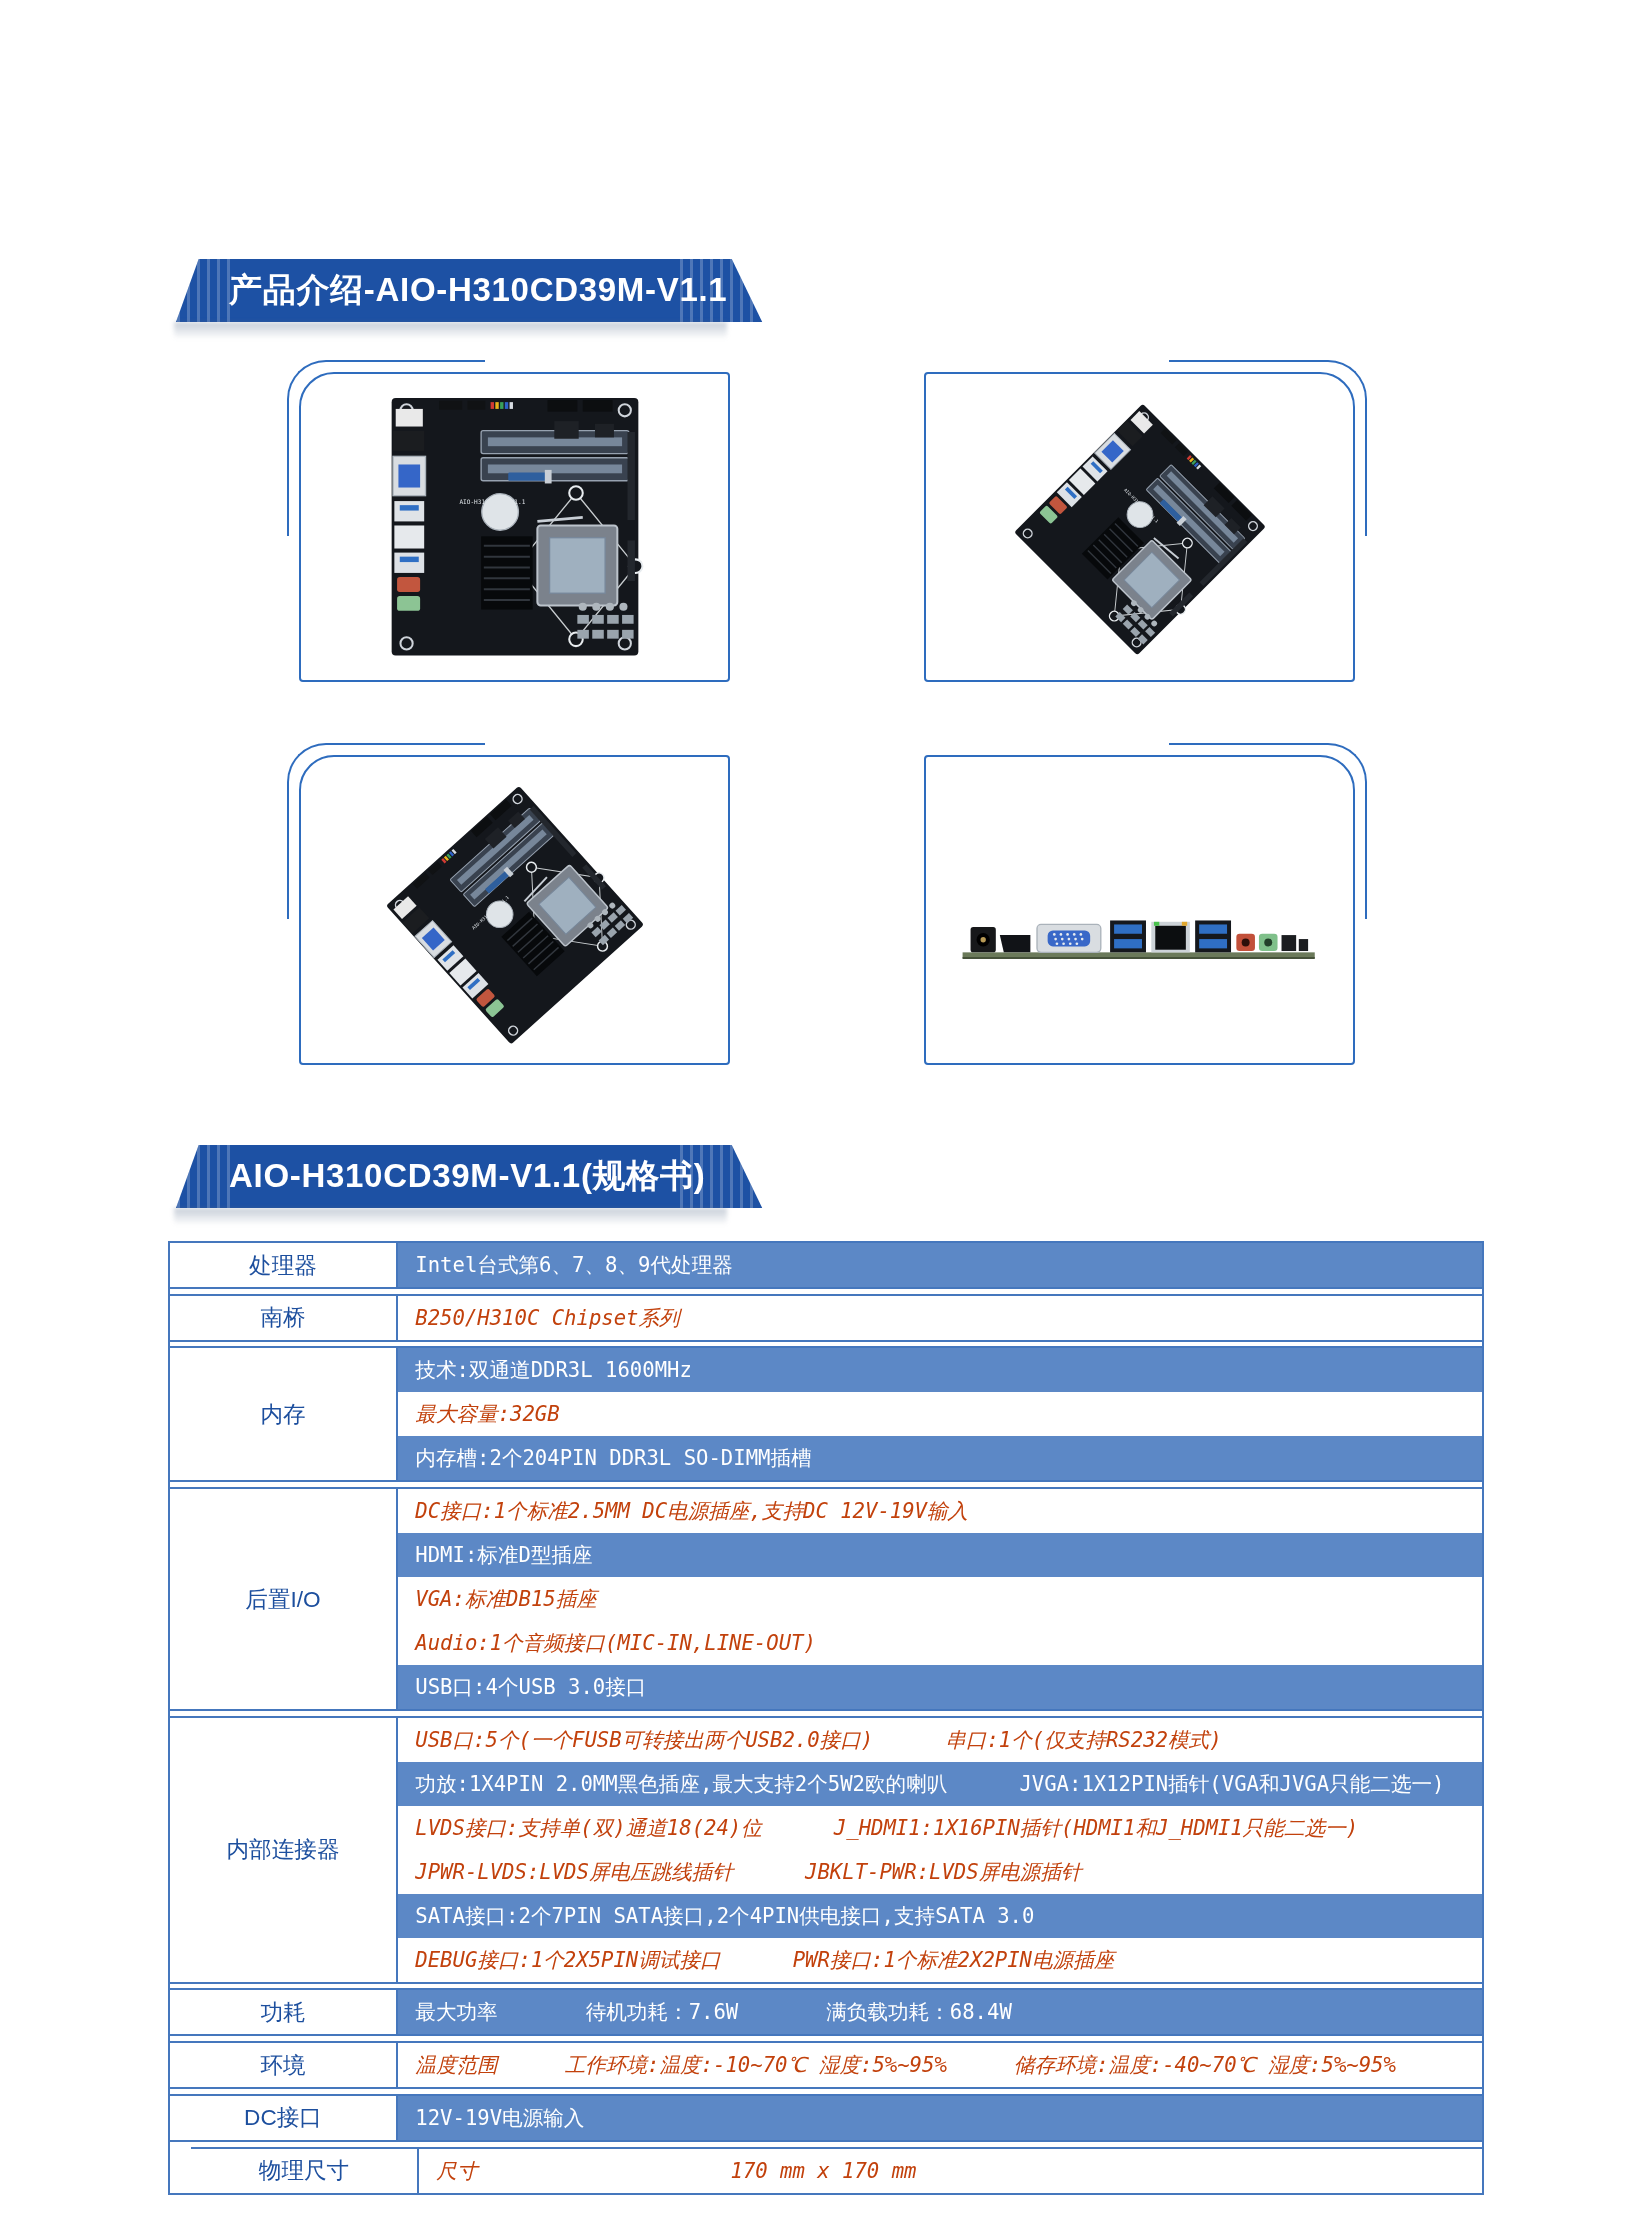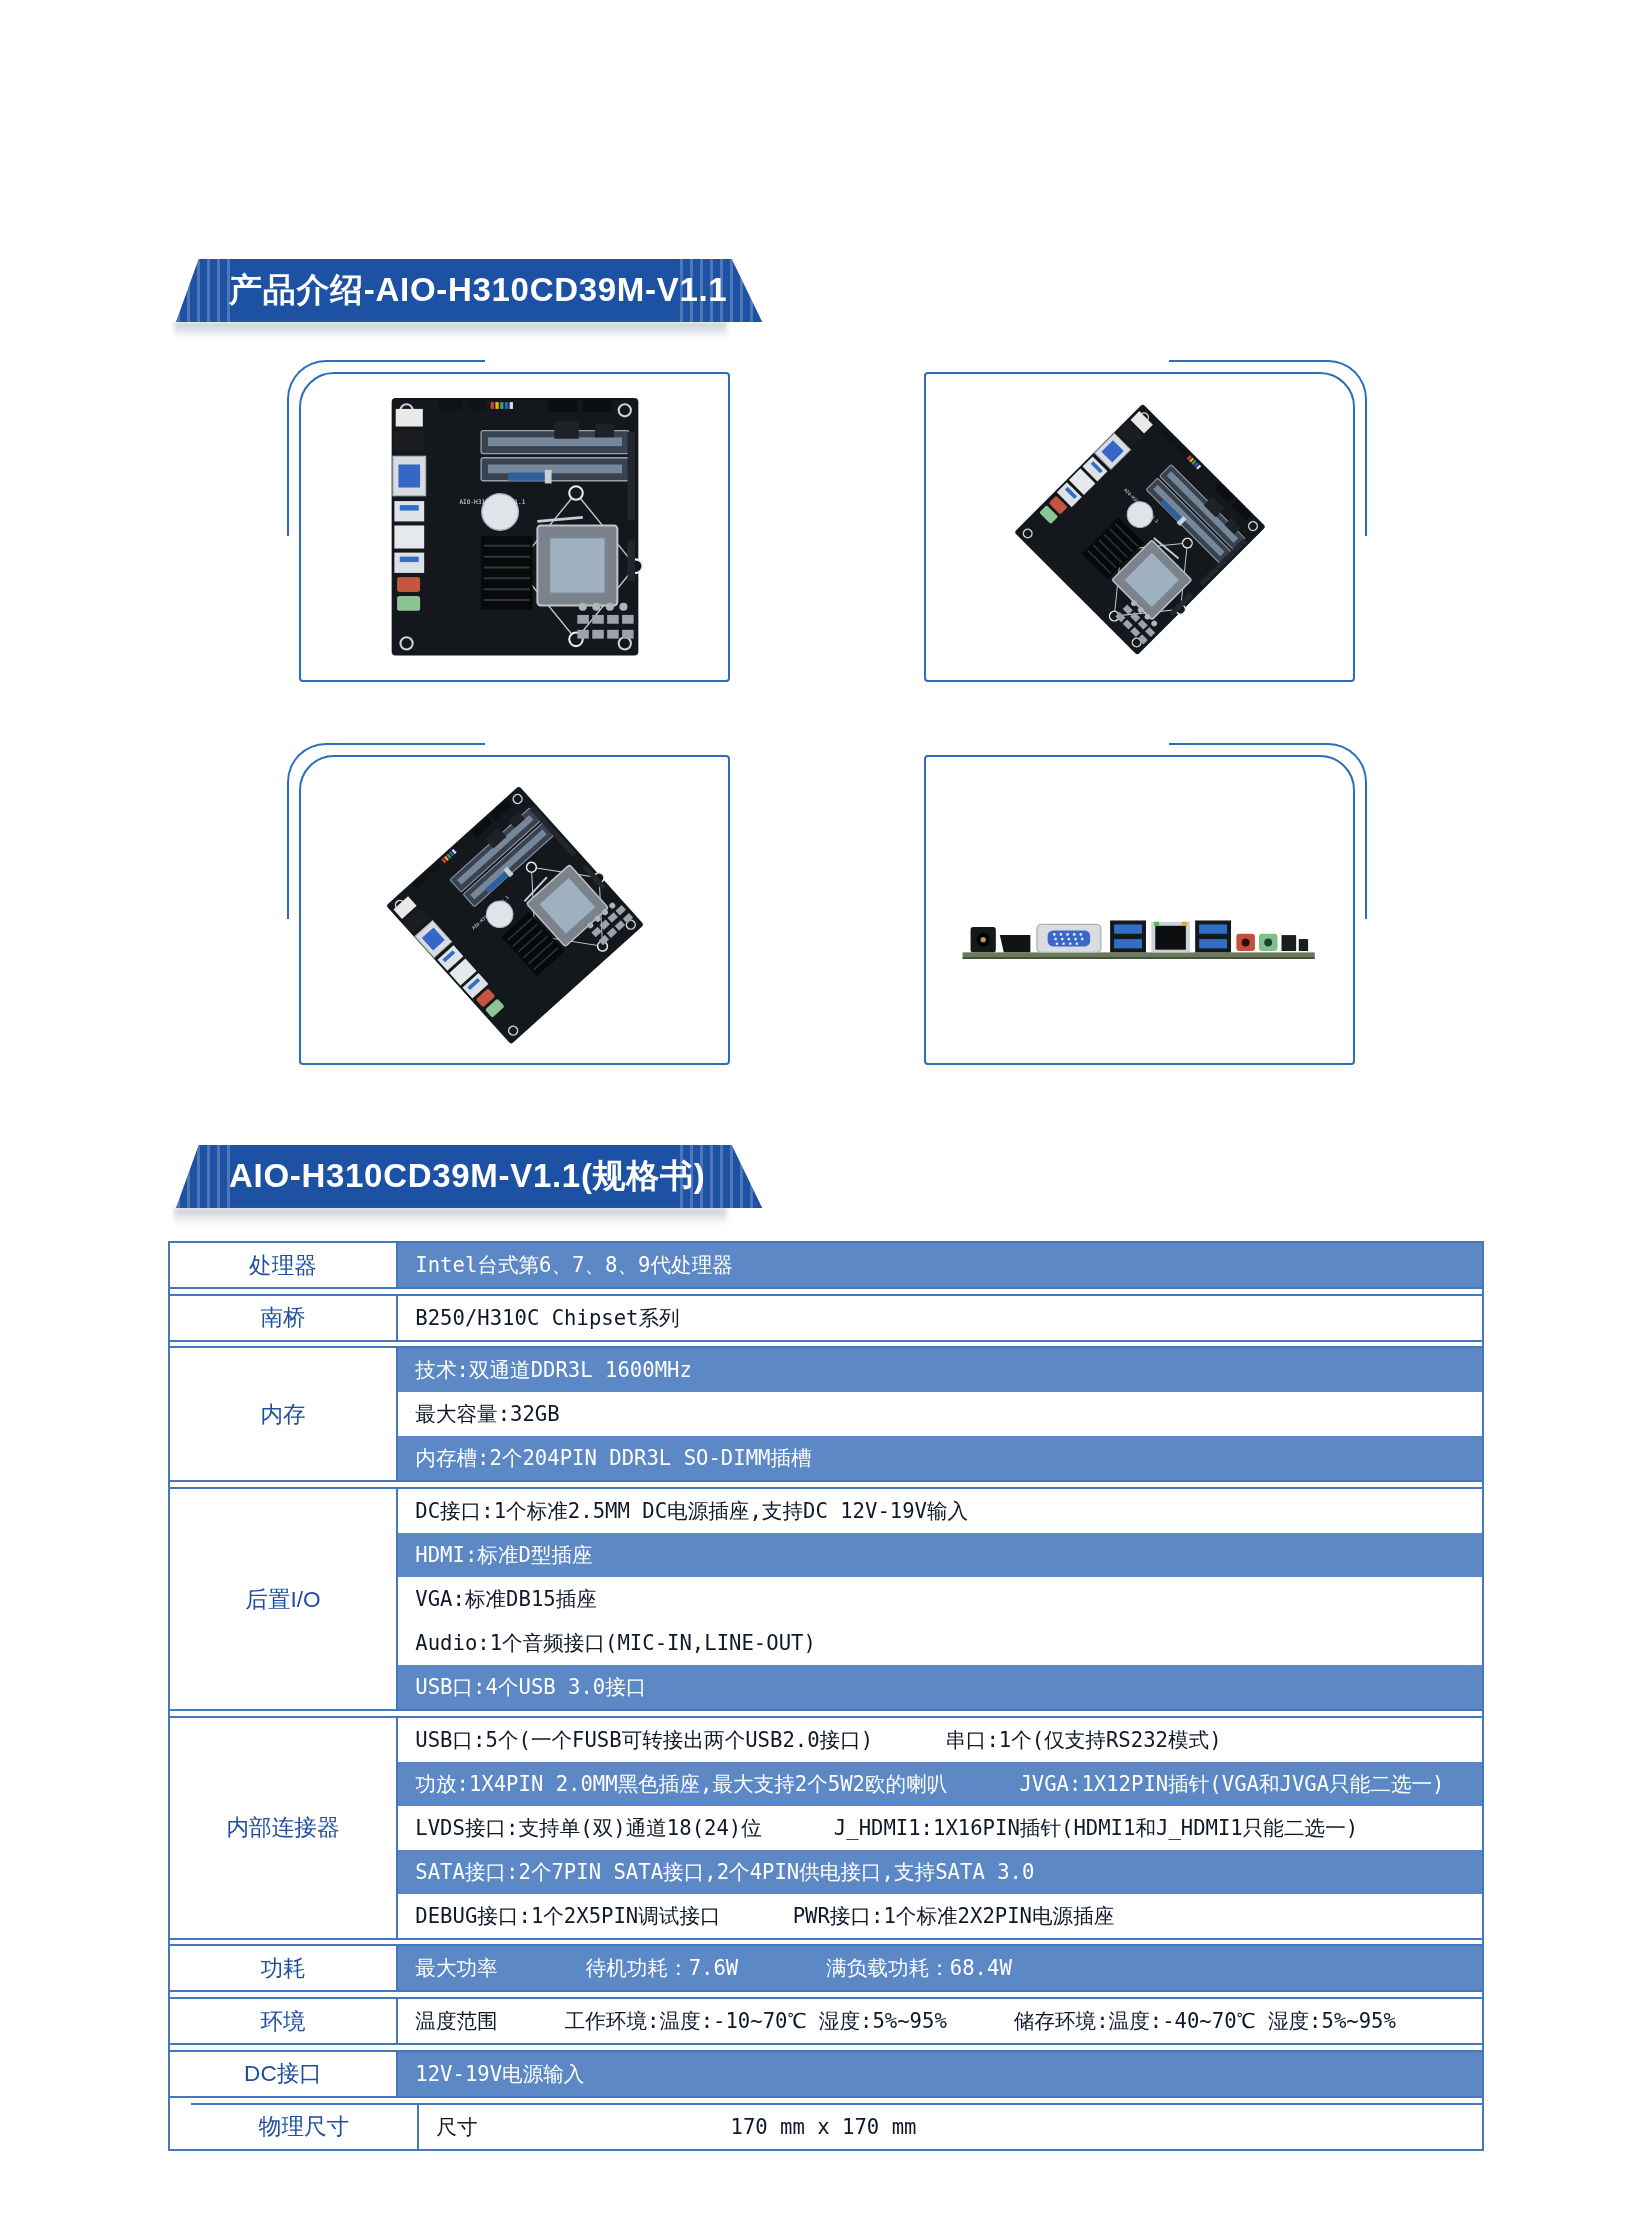--- a/index.html
+++ b/index.html
@@ -38,21 +38,21 @@
   .group:first-child{border-top:none;text-align:right;}
   .group:last-child{border-bottom:none;margin-left:21px;}
   .group + .group{margin-top:4.7px;}
   .gl{flex:0 0 226px;display:flex;align-items:center;justify-content:center;
      color:#1d4f9e;font-size:22.6px;background:#fff;border-right:2px solid #4577bd;}
   .gr{flex:1;display:flex;flex-direction:column;min-width:0;}
   .row{height:44px;display:flex;align-items:center;padding:0 5.3px 0 17.3px;column-gap:72px;
      white-space:nowrap;overflow:hidden;
      font-family:"DejaVu Sans Mono", monospace;font-size:20.6px;}
   .row.blue{background:#5c88c6;color:#ffffff;}
-  .row.white{background:#ffffff;color:#0f172a;}
+  .row.white{background:#ffffff;color:#c2410c;font-style:italic;}
 </style>
 </head>
 <body>
 
 <div class="page">
 
   <svg width="0" height="0" style="position:absolute" aria-hidden="true">
     <defs>
       <g id="boardTop">
         <rect x="18" y="10" width="364" height="380" rx="6" fill="#14171c"></rect>
@@ -298,20 +298,24 @@
             <span>串口:1个(仅支持RS232模式)</span>
           </div>
           <div class="row blue">
             <span>功放:1X4PIN 2.0MM黑色插座,最大支持2个5W2欧的喇叭</span>
             <span>JVGA:1X12PIN插针(VGA和JVGA只能二选一)</span>
           </div>
           <div class="row white">
             <span>LVDS接口:支持单(双)通道18(24)位</span>
             <span>J_HDMI1:1X16PIN插针(HDMI1和J_HDMI1只能二选一)</span>
           </div>
+          <div class="row white">
+            <span>JPWR-LVDS:LVDS屏电压跳线插针</span>
+            <span>JBKLT-PWR:LVDS屏电源插针</span>
+          </div>
           <div class="row blue">
             <span>SATA接口:2个7PIN SATA接口,2个4PIN供电接口,支持SATA 3.0</span>
           </div>
           <div class="row white">
             <span>DEBUG接口:1个2X5PIN调试接口</span>
             <span>PWR接口:1个标准2X2PIN电源插座</span>
           </div>
         </div>
       </div>
       <div class="group">

